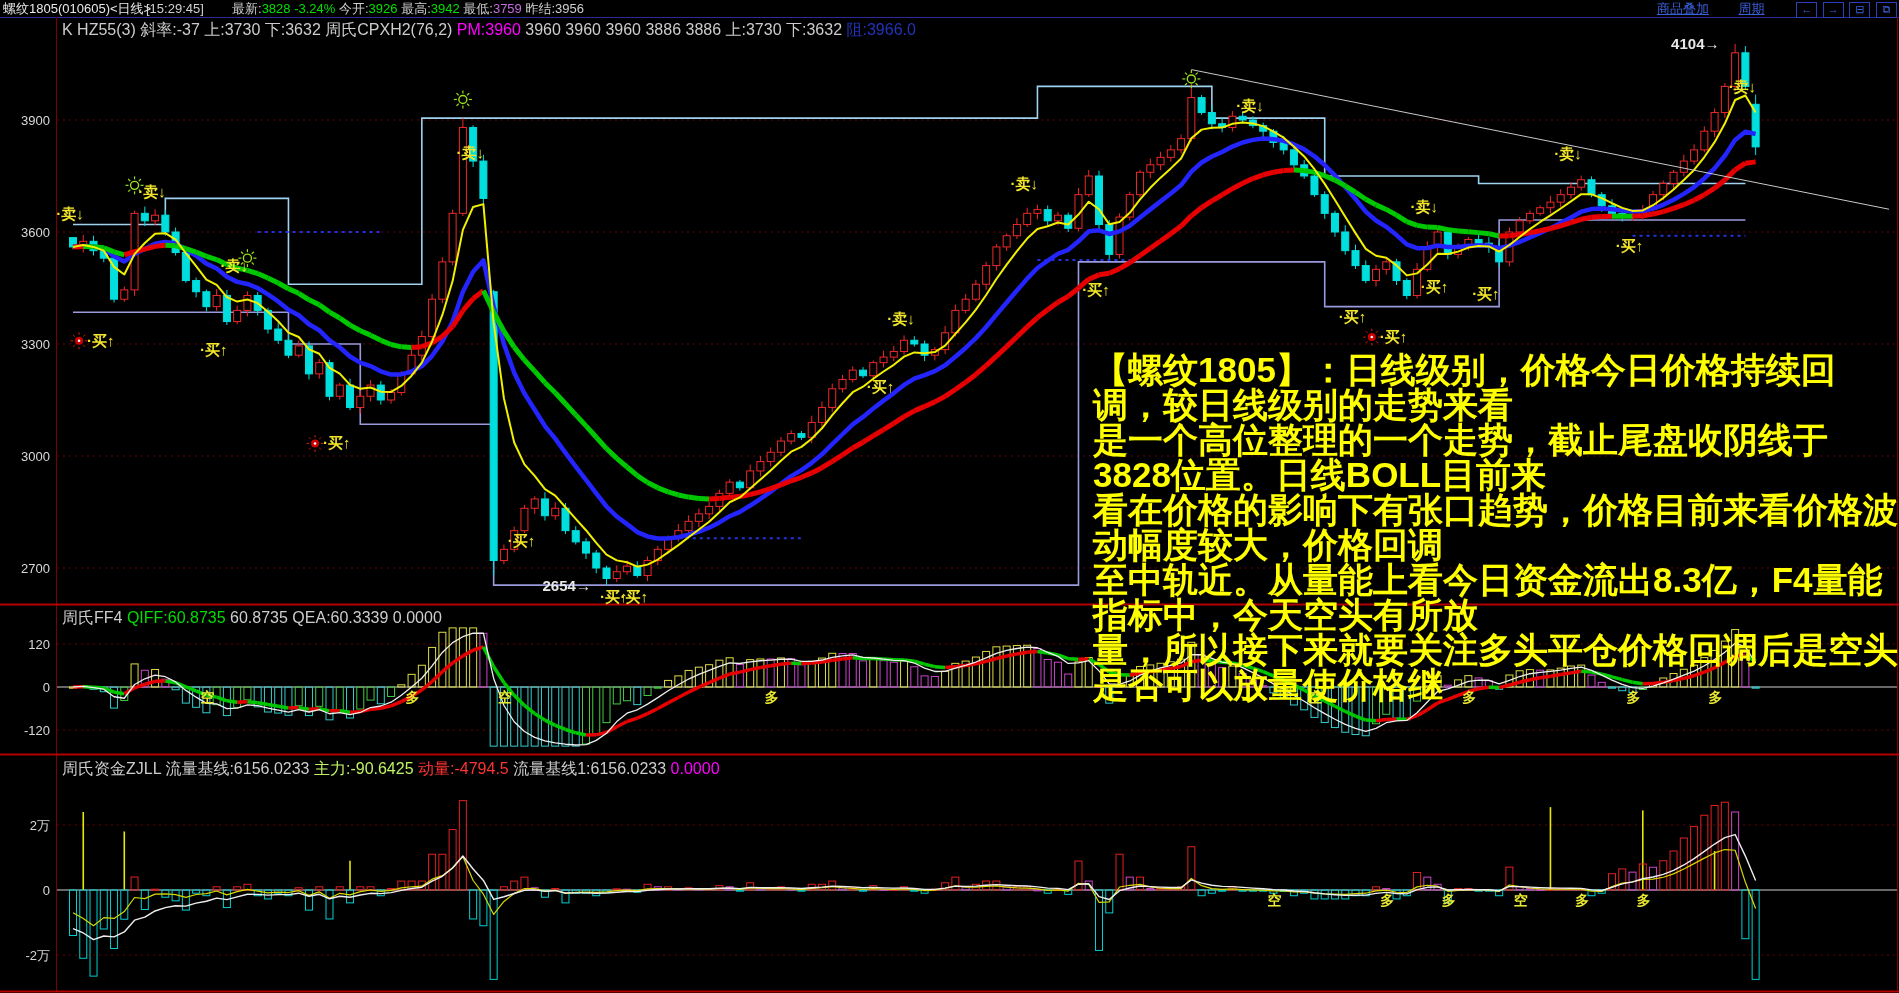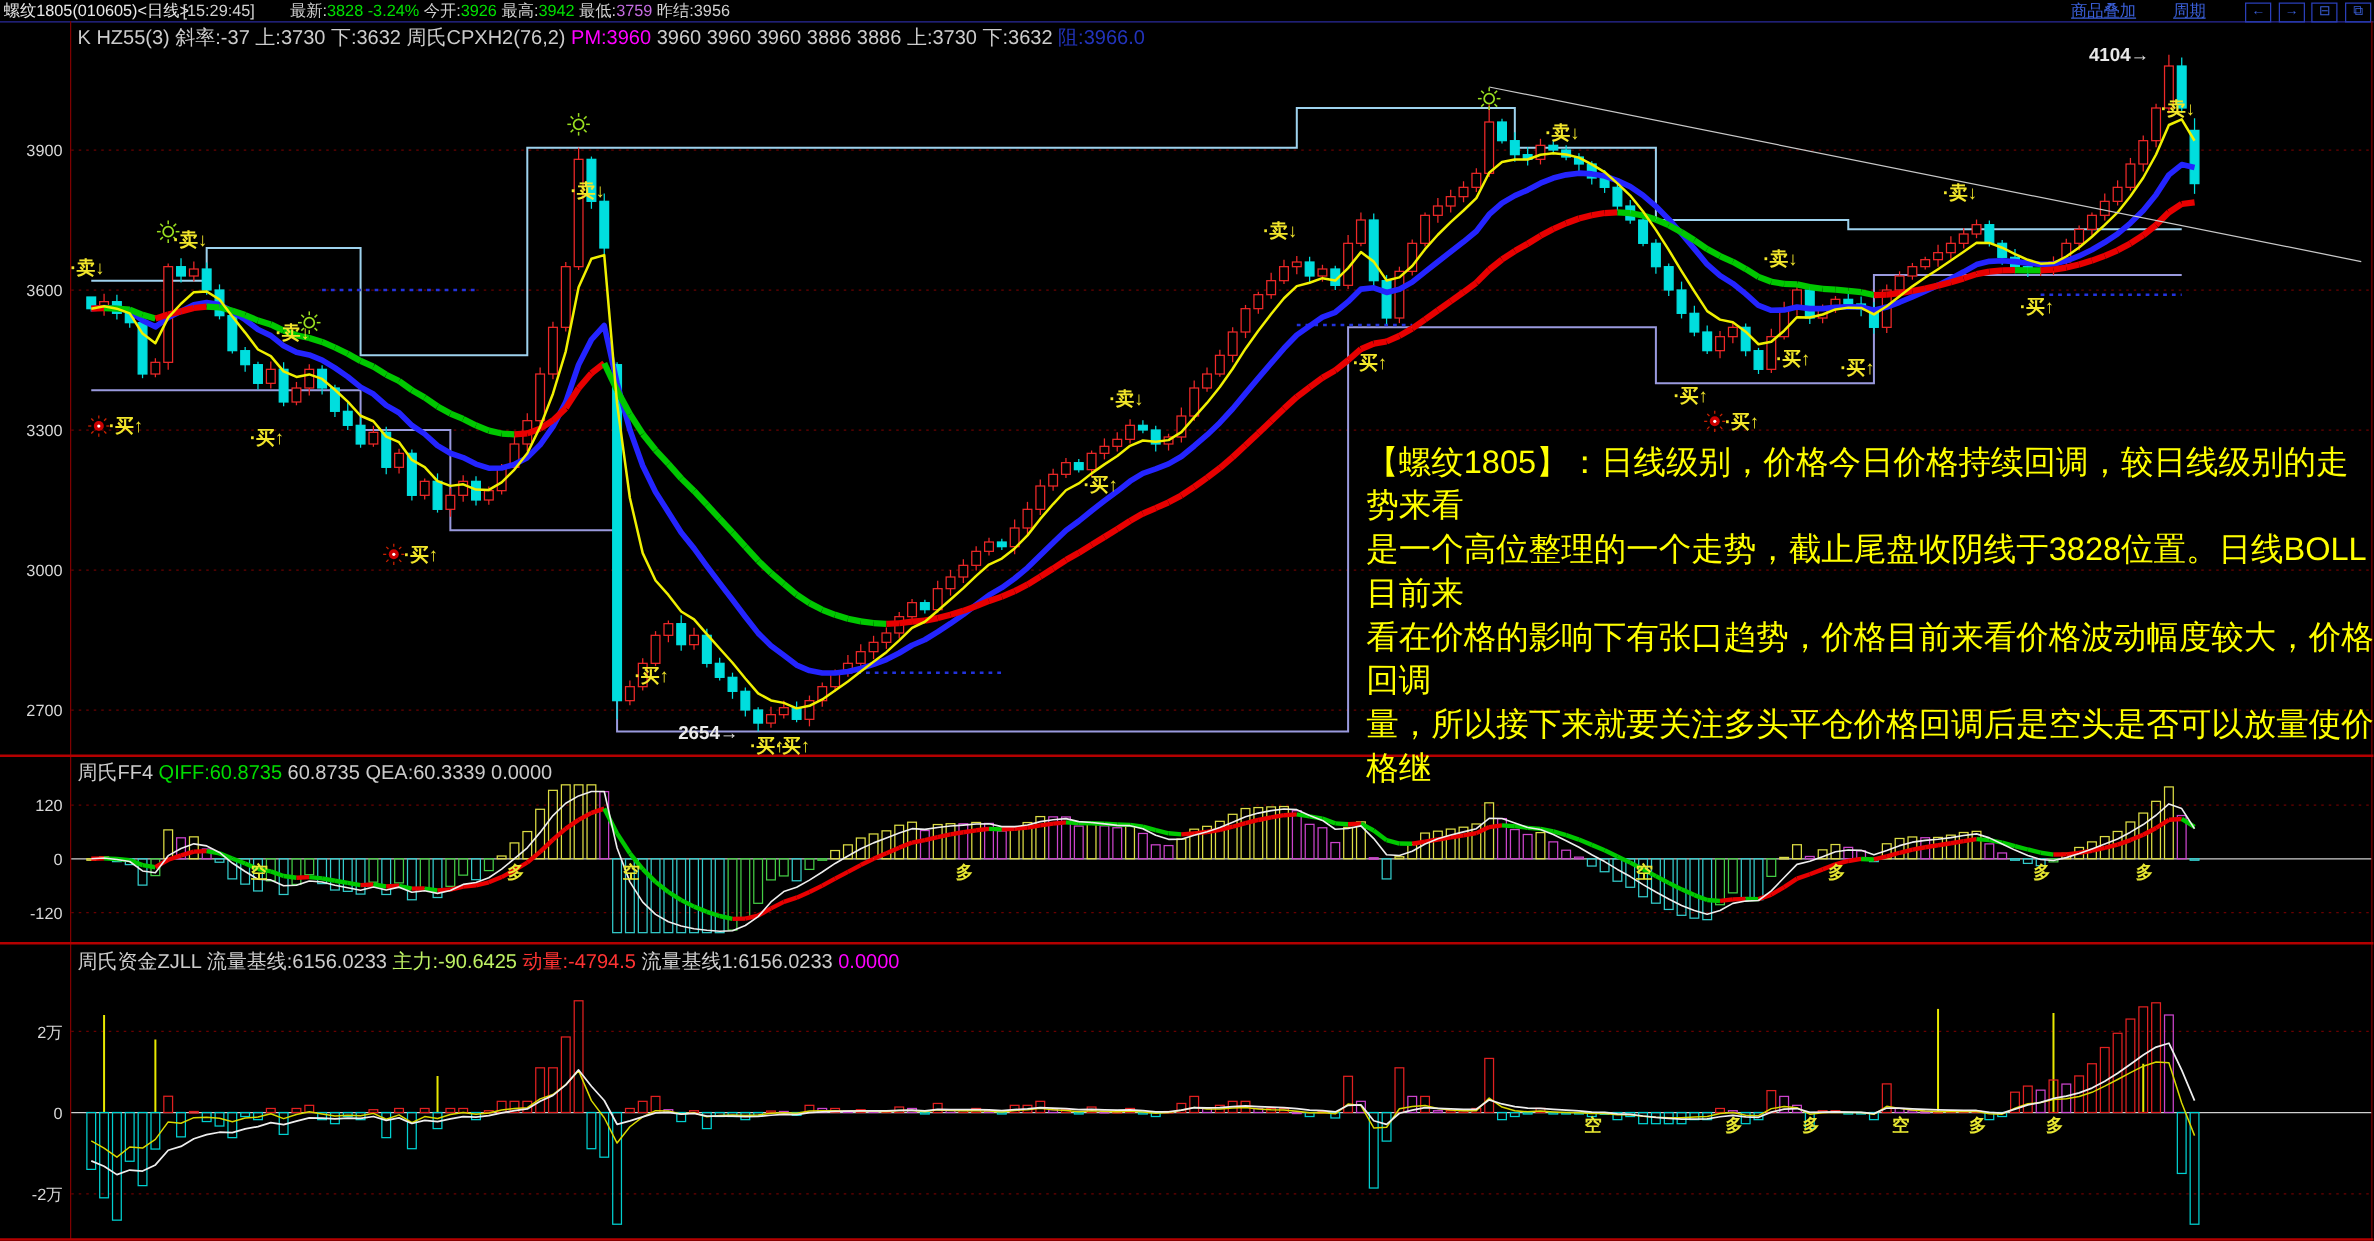--- a/index.html
+++ b/index.html
@@ -14,22 +14,22 @@
   #tb-right{position:absolute;right:2px;top:0;}
   #tb-right a{color:#3a5fd9;text-decoration:underline;margin-right:26px;cursor:pointer;}
   .winbtn{display:inline-block;width:19px;height:14px;border:1px solid #2a3fb9;color:#3a5fd9;
     text-align:center;line-height:13px;font-size:11px;margin-left:2px;vertical-align:middle;cursor:pointer;}
   
   .hdr{position:absolute;font-size:16px;white-space:nowrap;z-index:5;}
   #main-header{left:62px;top:20px;}
   #ff4-header{left:62px;top:608px;}
   #zjll-header{left:62px;top:759px;}
   
-  #note{position:absolute;left:1093px;top:352px;width:806px;color:#ffff00;font-size:26px;
-    font-weight:400;line-height:35px;z-index:6;letter-spacing:0px;}
+  #note{position:absolute;left:1093px;top:352px;width:806px;color:#ffff00;font-size:35px;
+    font-weight:700;line-height:35px;z-index:6;letter-spacing:0px;}
   svg{position:absolute;left:0;top:0;}
   text{font-family:"Liberation Sans",sans-serif;}
 </style>
 </head>
 <body>
 
 <div id="app">
   <div id="topbar">
     <span id="tb-title">螺纹1805(010605)&lt;日线&gt;</span>
     <span id="tb-time">[15:29:45]</span>
@@ -1229,15 +1229,16 @@
       </g>
     </svg>
 
   <div id="main-header" class="hdr"><span style="color:#cccccc">K  HZ55(3) 斜率:-37 上:3730 下:3632  周氏CPXH2(76,2) </span><span style="color:#ff00ff">PM:3960</span><span style="color:#cccccc"> 3960 3960 3960 3886 3886 上:3730 下:3632 </span><span style="color:#2233bb">阻:3966.0</span></div>
   <div id="ff4-header" class="hdr"><span style="color:#cccccc">周氏FF4  </span><span style="color:#00dd00">QIFF:60.8735</span><span style="color:#cccccc"> 60.8735 QEA:60.3339 0.0000</span></div>
   <div id="zjll-header" class="hdr"><span style="color:#cccccc">周氏资金ZJLL 流量基线:6156.0233 </span><span style="color:#bef264">主力:-90.6425 </span><span style="color:#ff3333">动量:-4794.5 </span><span style="color:#cccccc">流量基线1:6156.0233 </span><span style="color:#ff00ff">0.0000</span></div>
   <div id="note">
       <div>【螺纹1805】：日线级别，价格今日价格持续回调，较日线级别的走势来看</div>
       <div>是一个高位整理的一个走势，截止尾盘收阴线于3828位置。日线BOLL目前来</div>
       <div>看在价格的影响下有张口趋势，价格目前来看价格波动幅度较大，价格回调</div>
+      <div>至中轨近。从量能上看今日资金流出8.3亿，F4量能指标中，今天空头有所放</div>
       <div>量，所以接下来就要关注多头平仓价格回调后是空头是否可以放量使价格继</div>
     </div>
 </div>
 
 </body></html>

